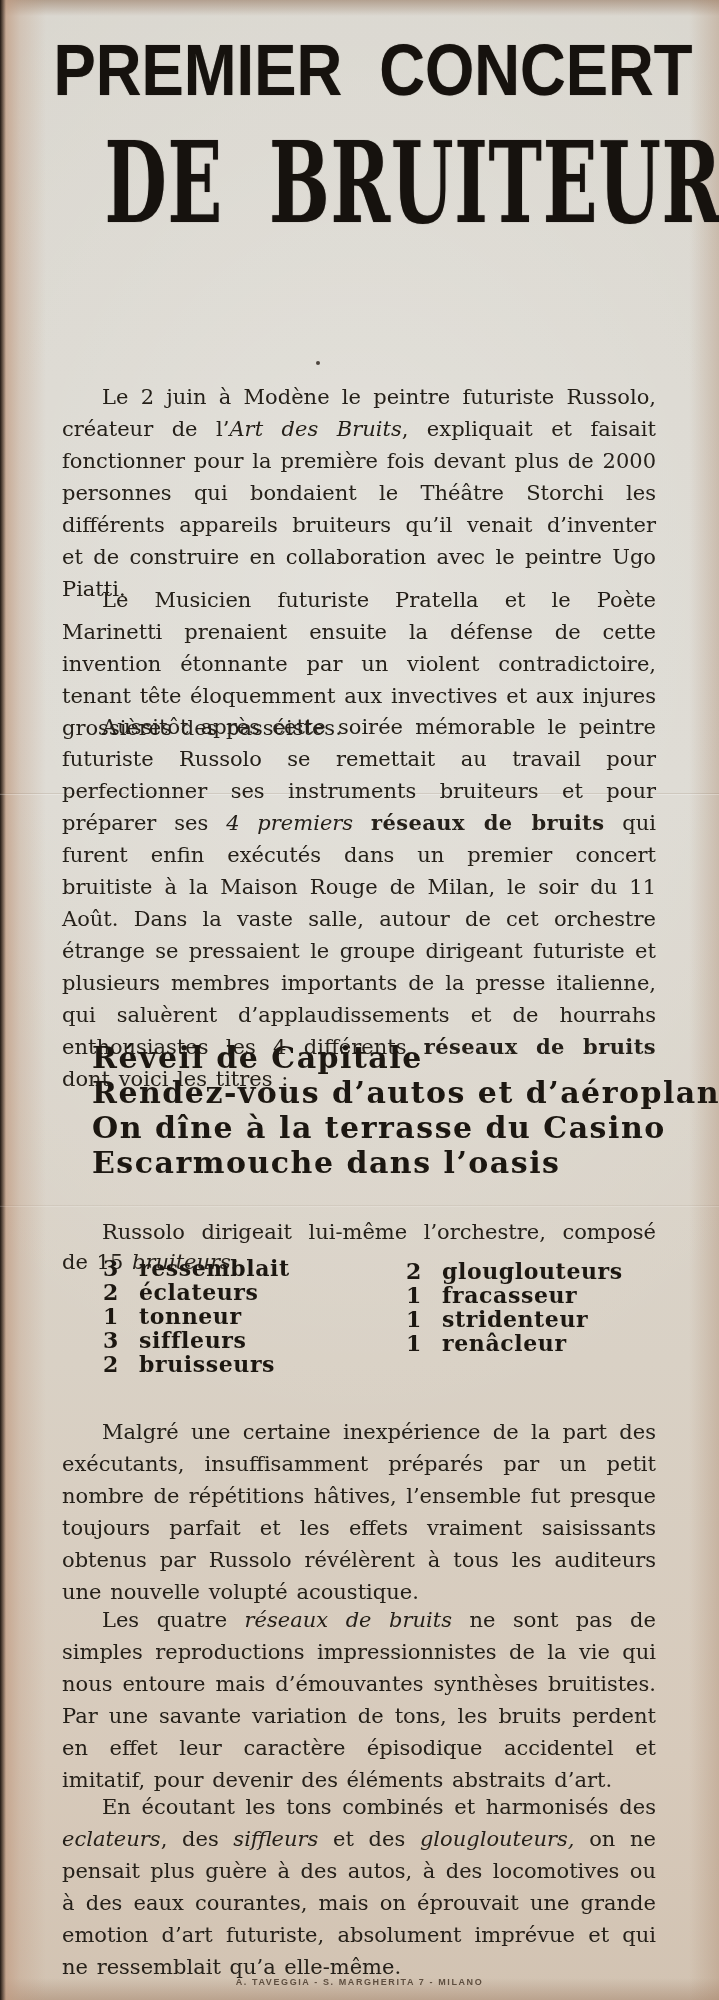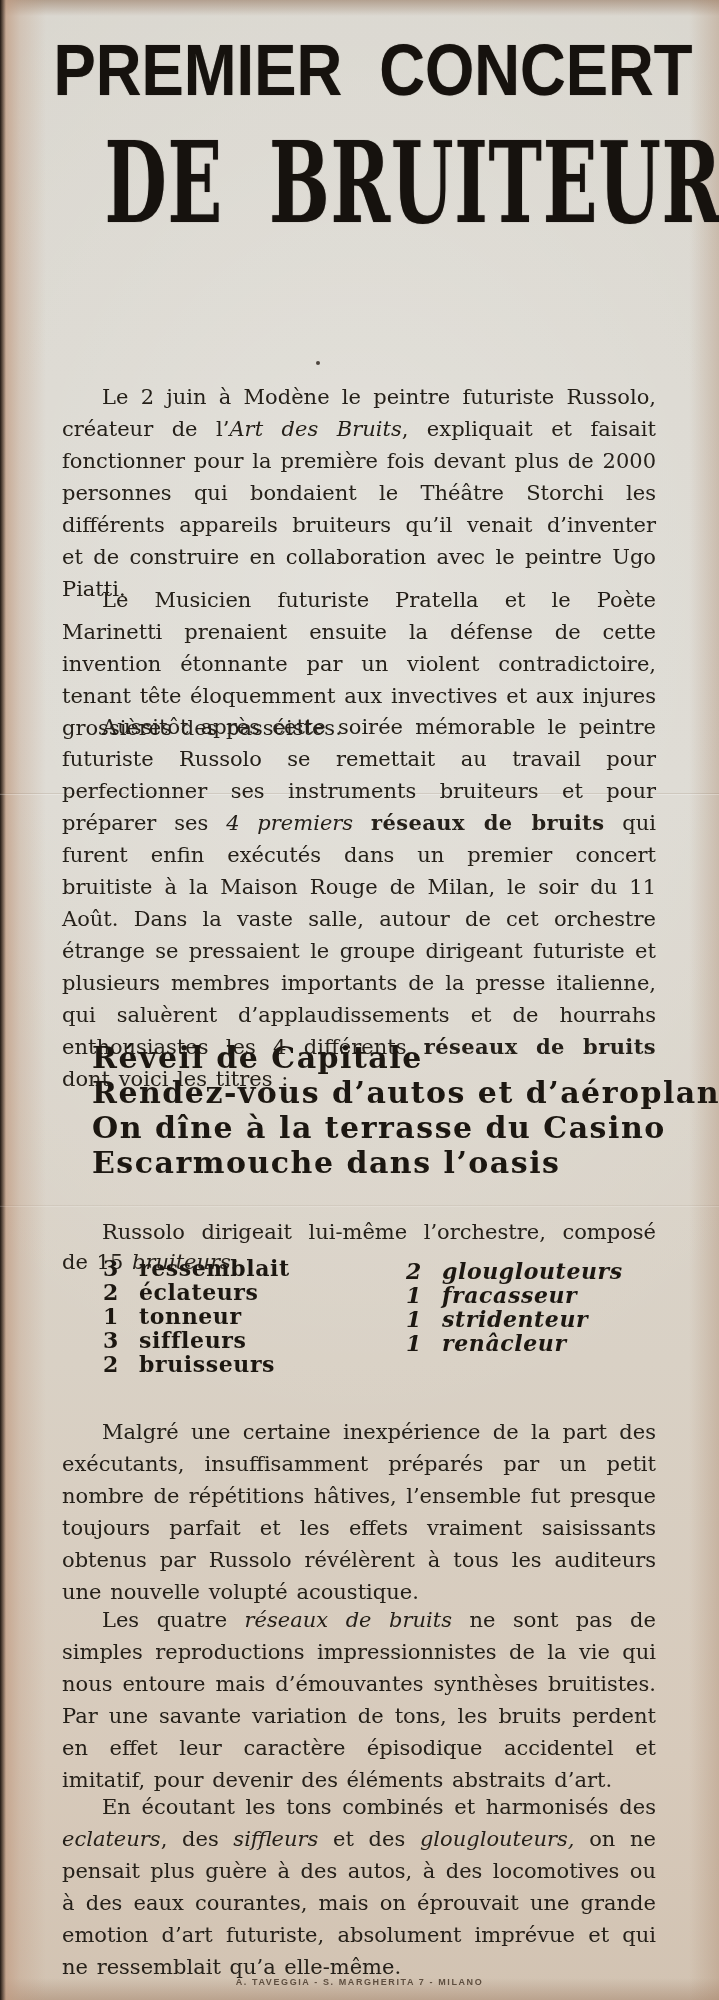--- a/index.html
+++ b/index.html
@@ -46,21 +46,21 @@
   #p5{top:1395px;}
   #p6{top:1583px;}
   #p7{top:1770px;}
 
   .noise-titles{position:absolute;left:92px;top:1040px;width:600px;}
   .noise-title{font-weight:700;font-size:30px;line-height:35px;letter-spacing:1.5px;
     color:#1c1711;white-space:nowrap;}
 
   .inst-cols{position:absolute;left:62px;top:1256px;width:594px;display:flex;}
   .inst-col-left{margin-left:41px;width:303px;}
-  .inst-col-right{padding-top:3px;font-style:italic;}
+  .inst-col-right{padding-top:3px;}
   .inst-row{font-weight:700;font-size:22px;line-height:24px;letter-spacing:0.6px;
     color:#1c1711;white-space:nowrap;}
   .inst-count{display:inline-block;width:36px;}
 
   .imprint{position:absolute;left:0;top:1977px;width:100%;text-align:center;
     font-family:"Liberation Sans",sans-serif;font-weight:700;font-size:9px;
     letter-spacing:1.6px;color:#4a3a2c;opacity:0.85;}
 </style>
 </head>
 <body>

